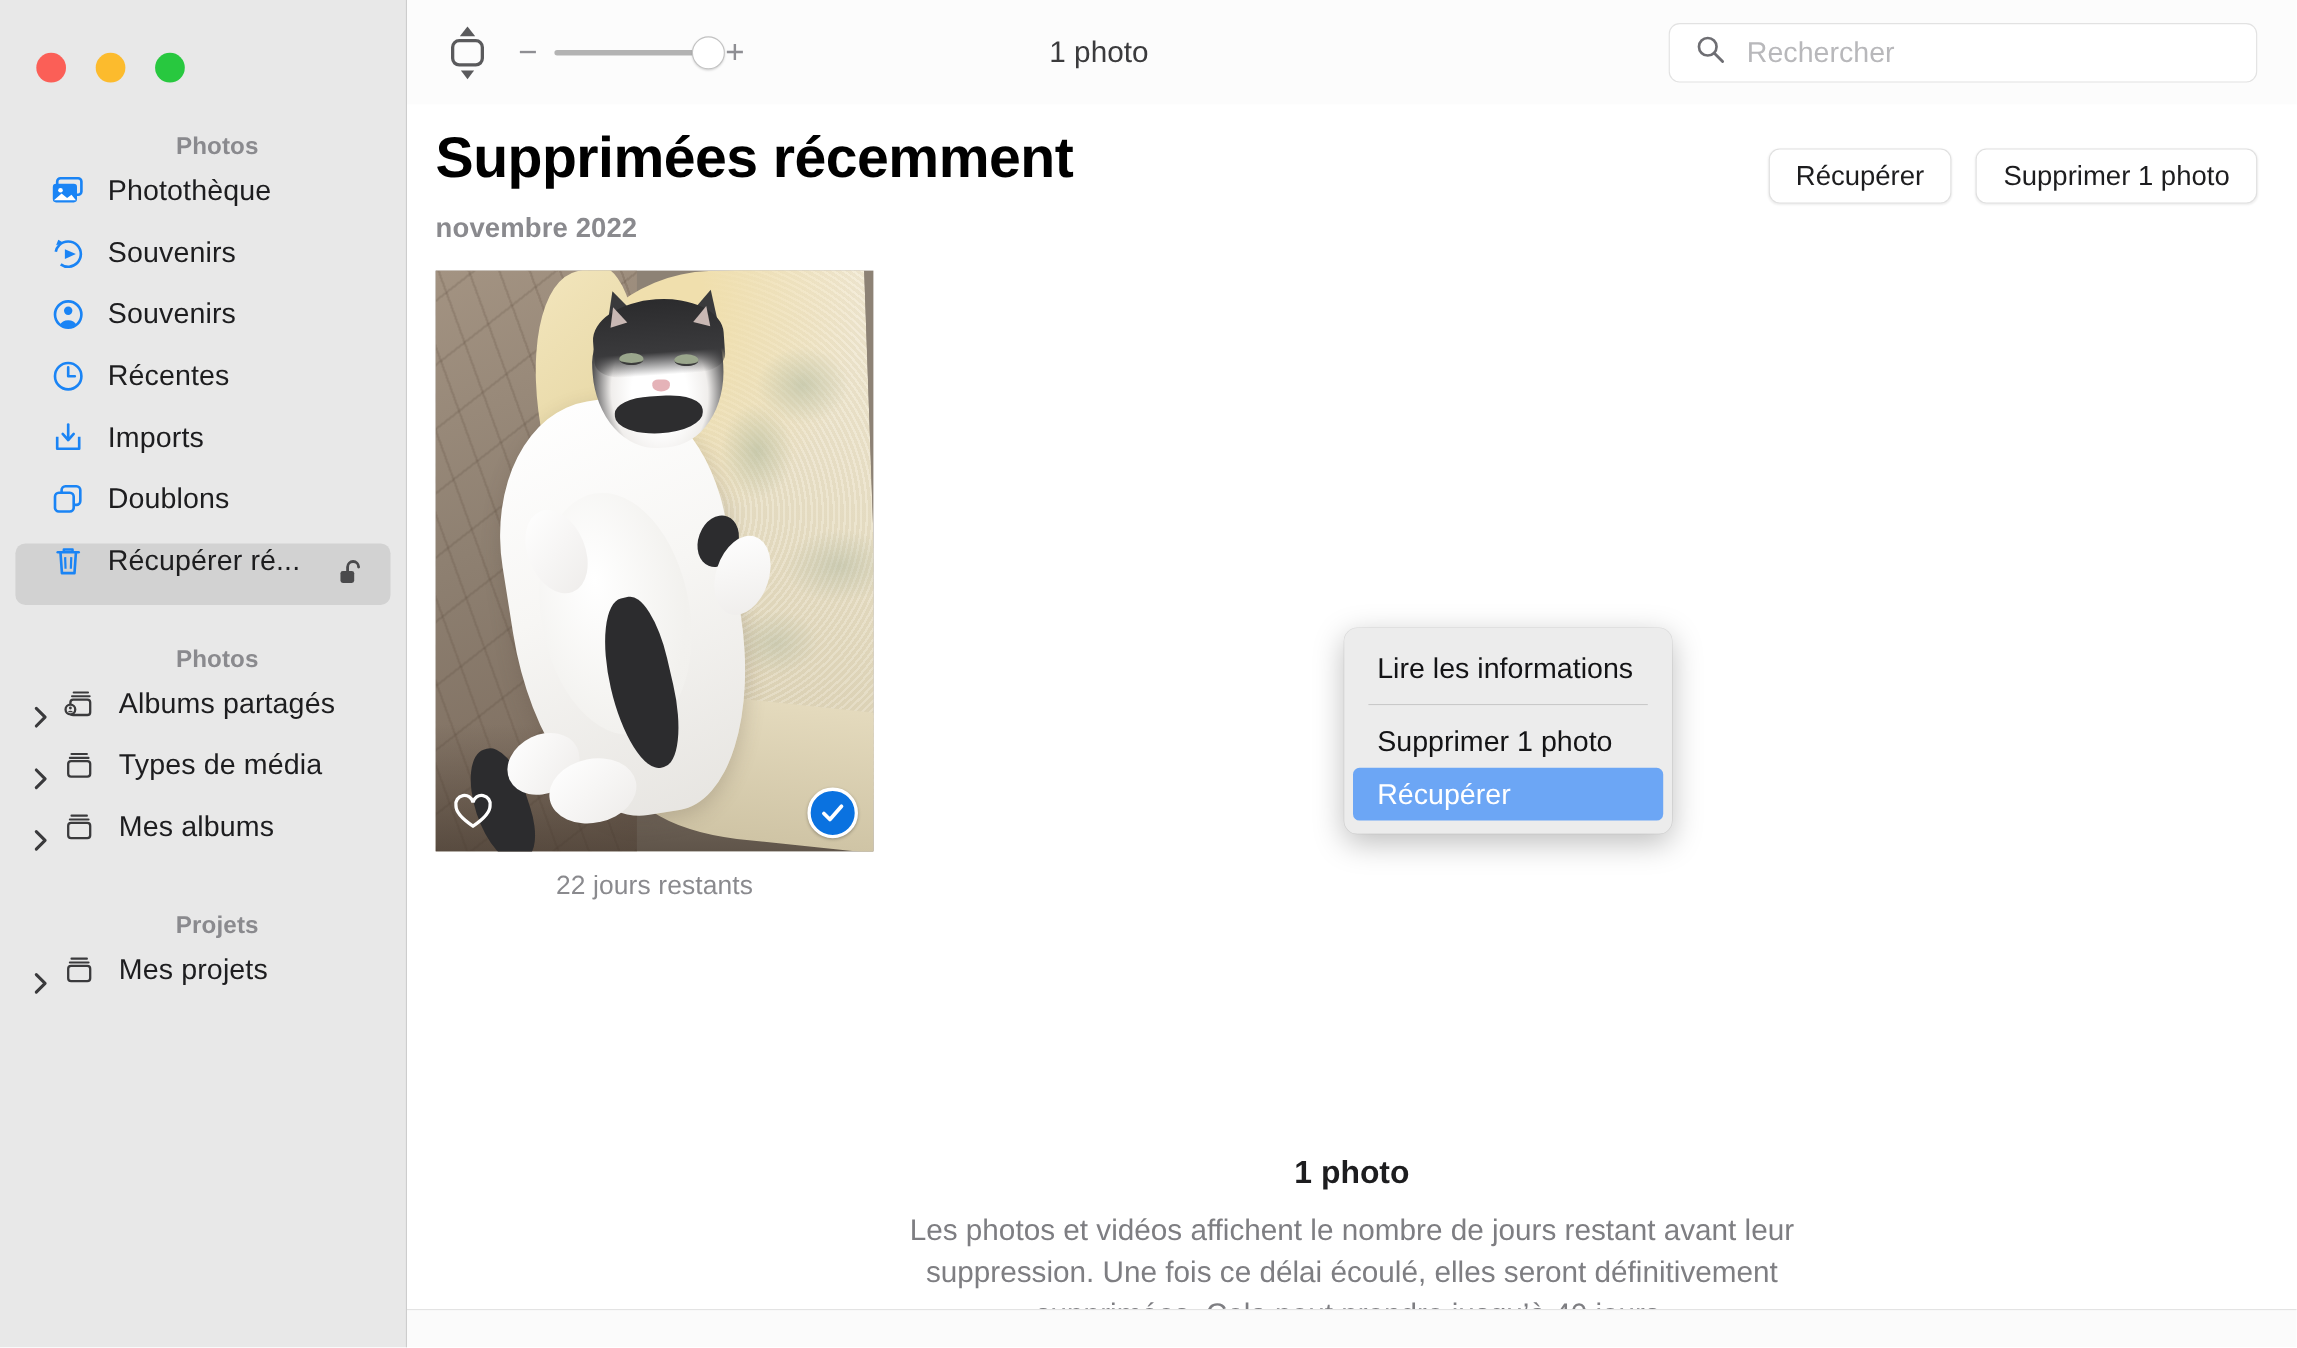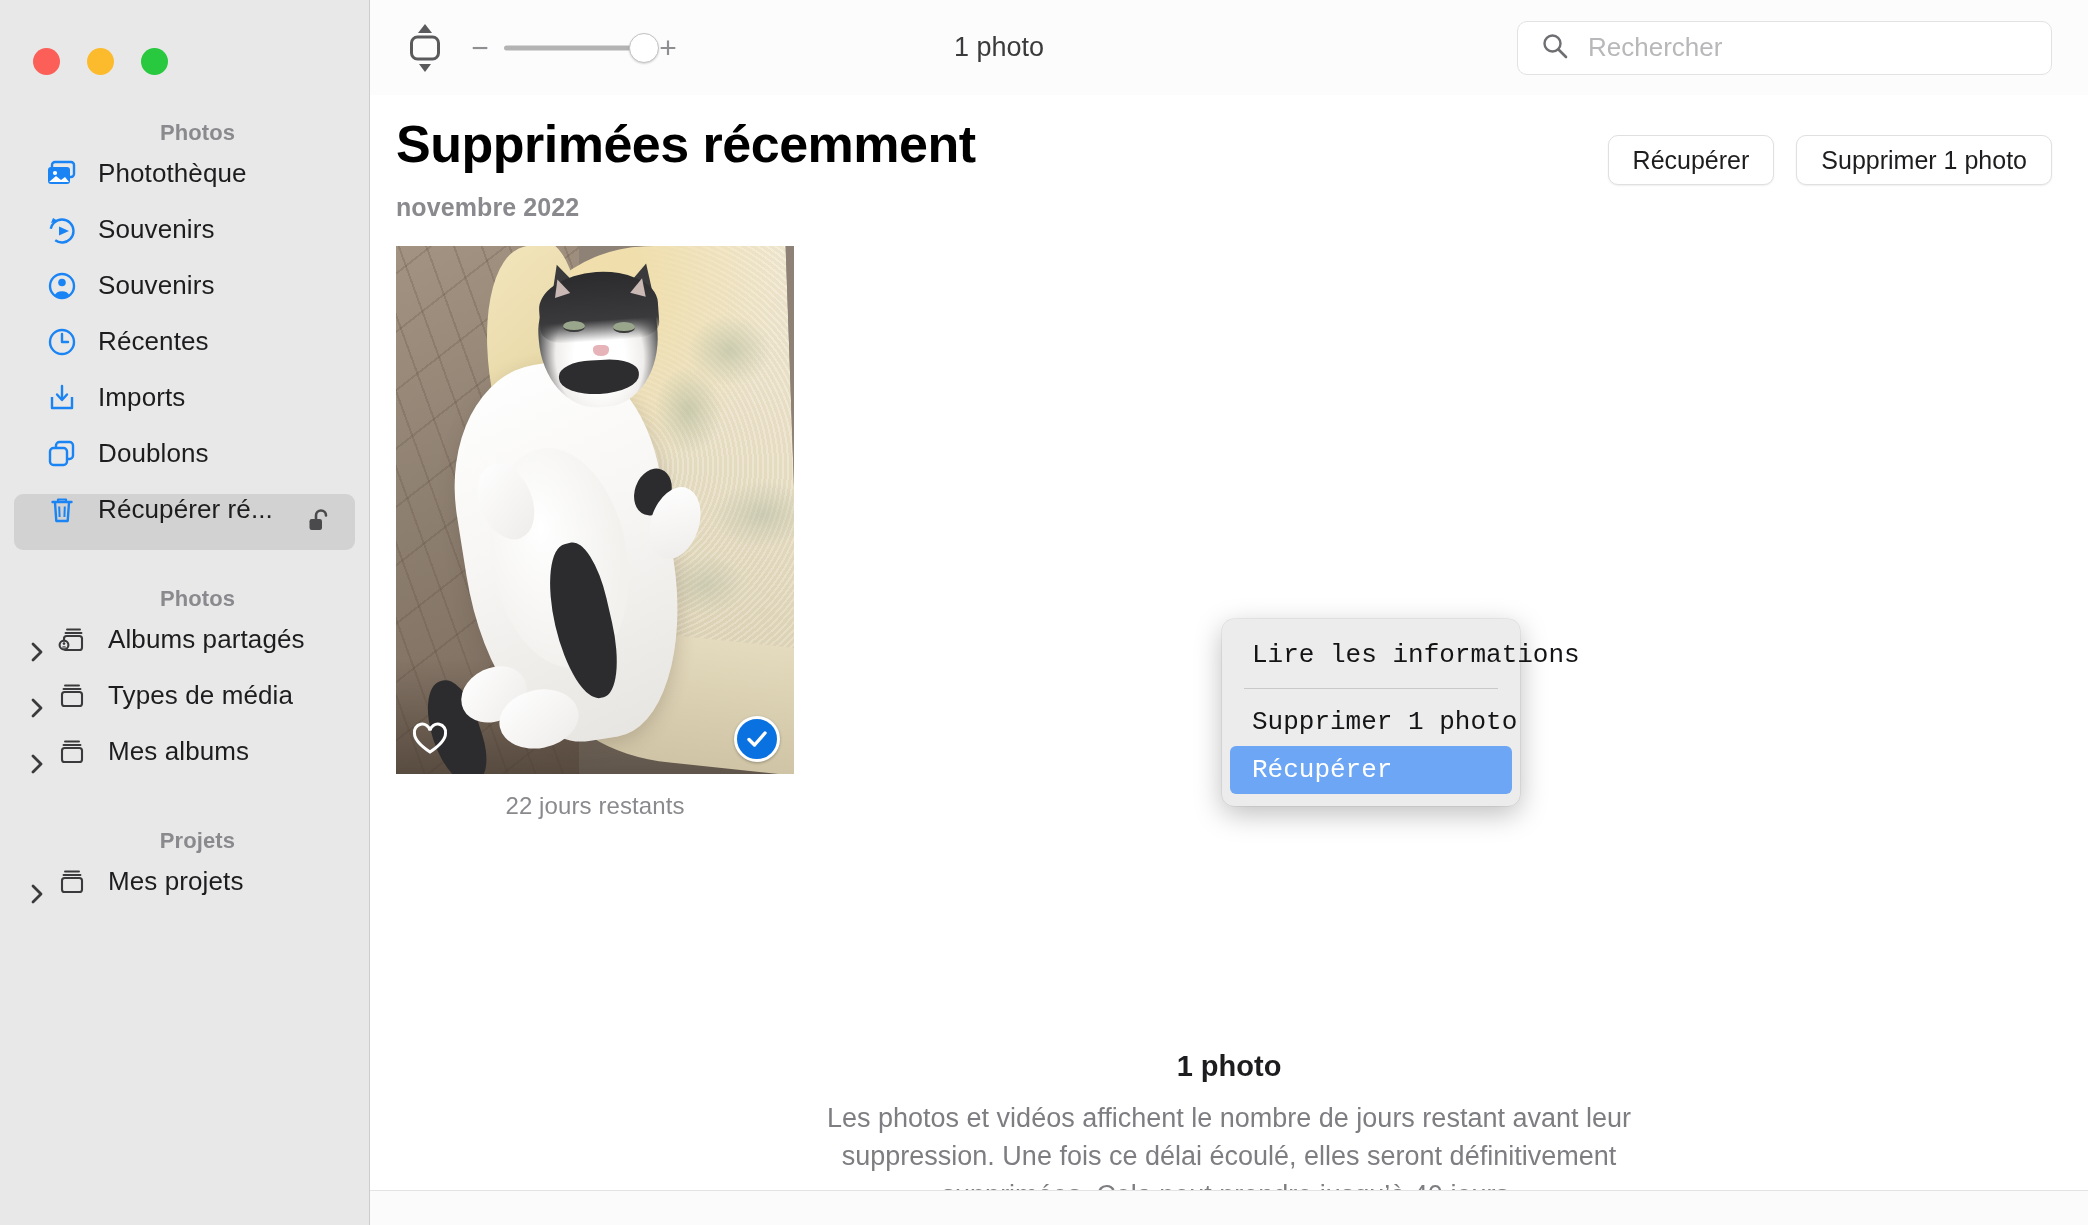--- a/index.html
+++ b/index.html
@@ -464,28 +464,27 @@
     font-size: 24px;
     color: #8a8a8e;
     padding-top: 18px;
     letter-spacing: 0.1px;
   }
 
   
   .ctx-menu {
     position: absolute;
     left: 852px;
-    top: 524px;
+    top: 476px;
     width: 298px;
     background: #ececec;
     border-radius: 12px;
     box-shadow: 0 8px 28px rgba(0,0,0,0.26), 0 0 0 0.5px rgba(0,0,0,0.10);
     padding: 12px 0;
     z-index: 30;
-    font-family: Liberation Mono, monospace;
   }
   .ctx-item {
     height: 48px;
     display: flex;
     align-items: center;
     padding: 0 22px;
     font-size: 26px;
     color: #141416;
     margin: 0 8px;
     border-radius: 6px;

